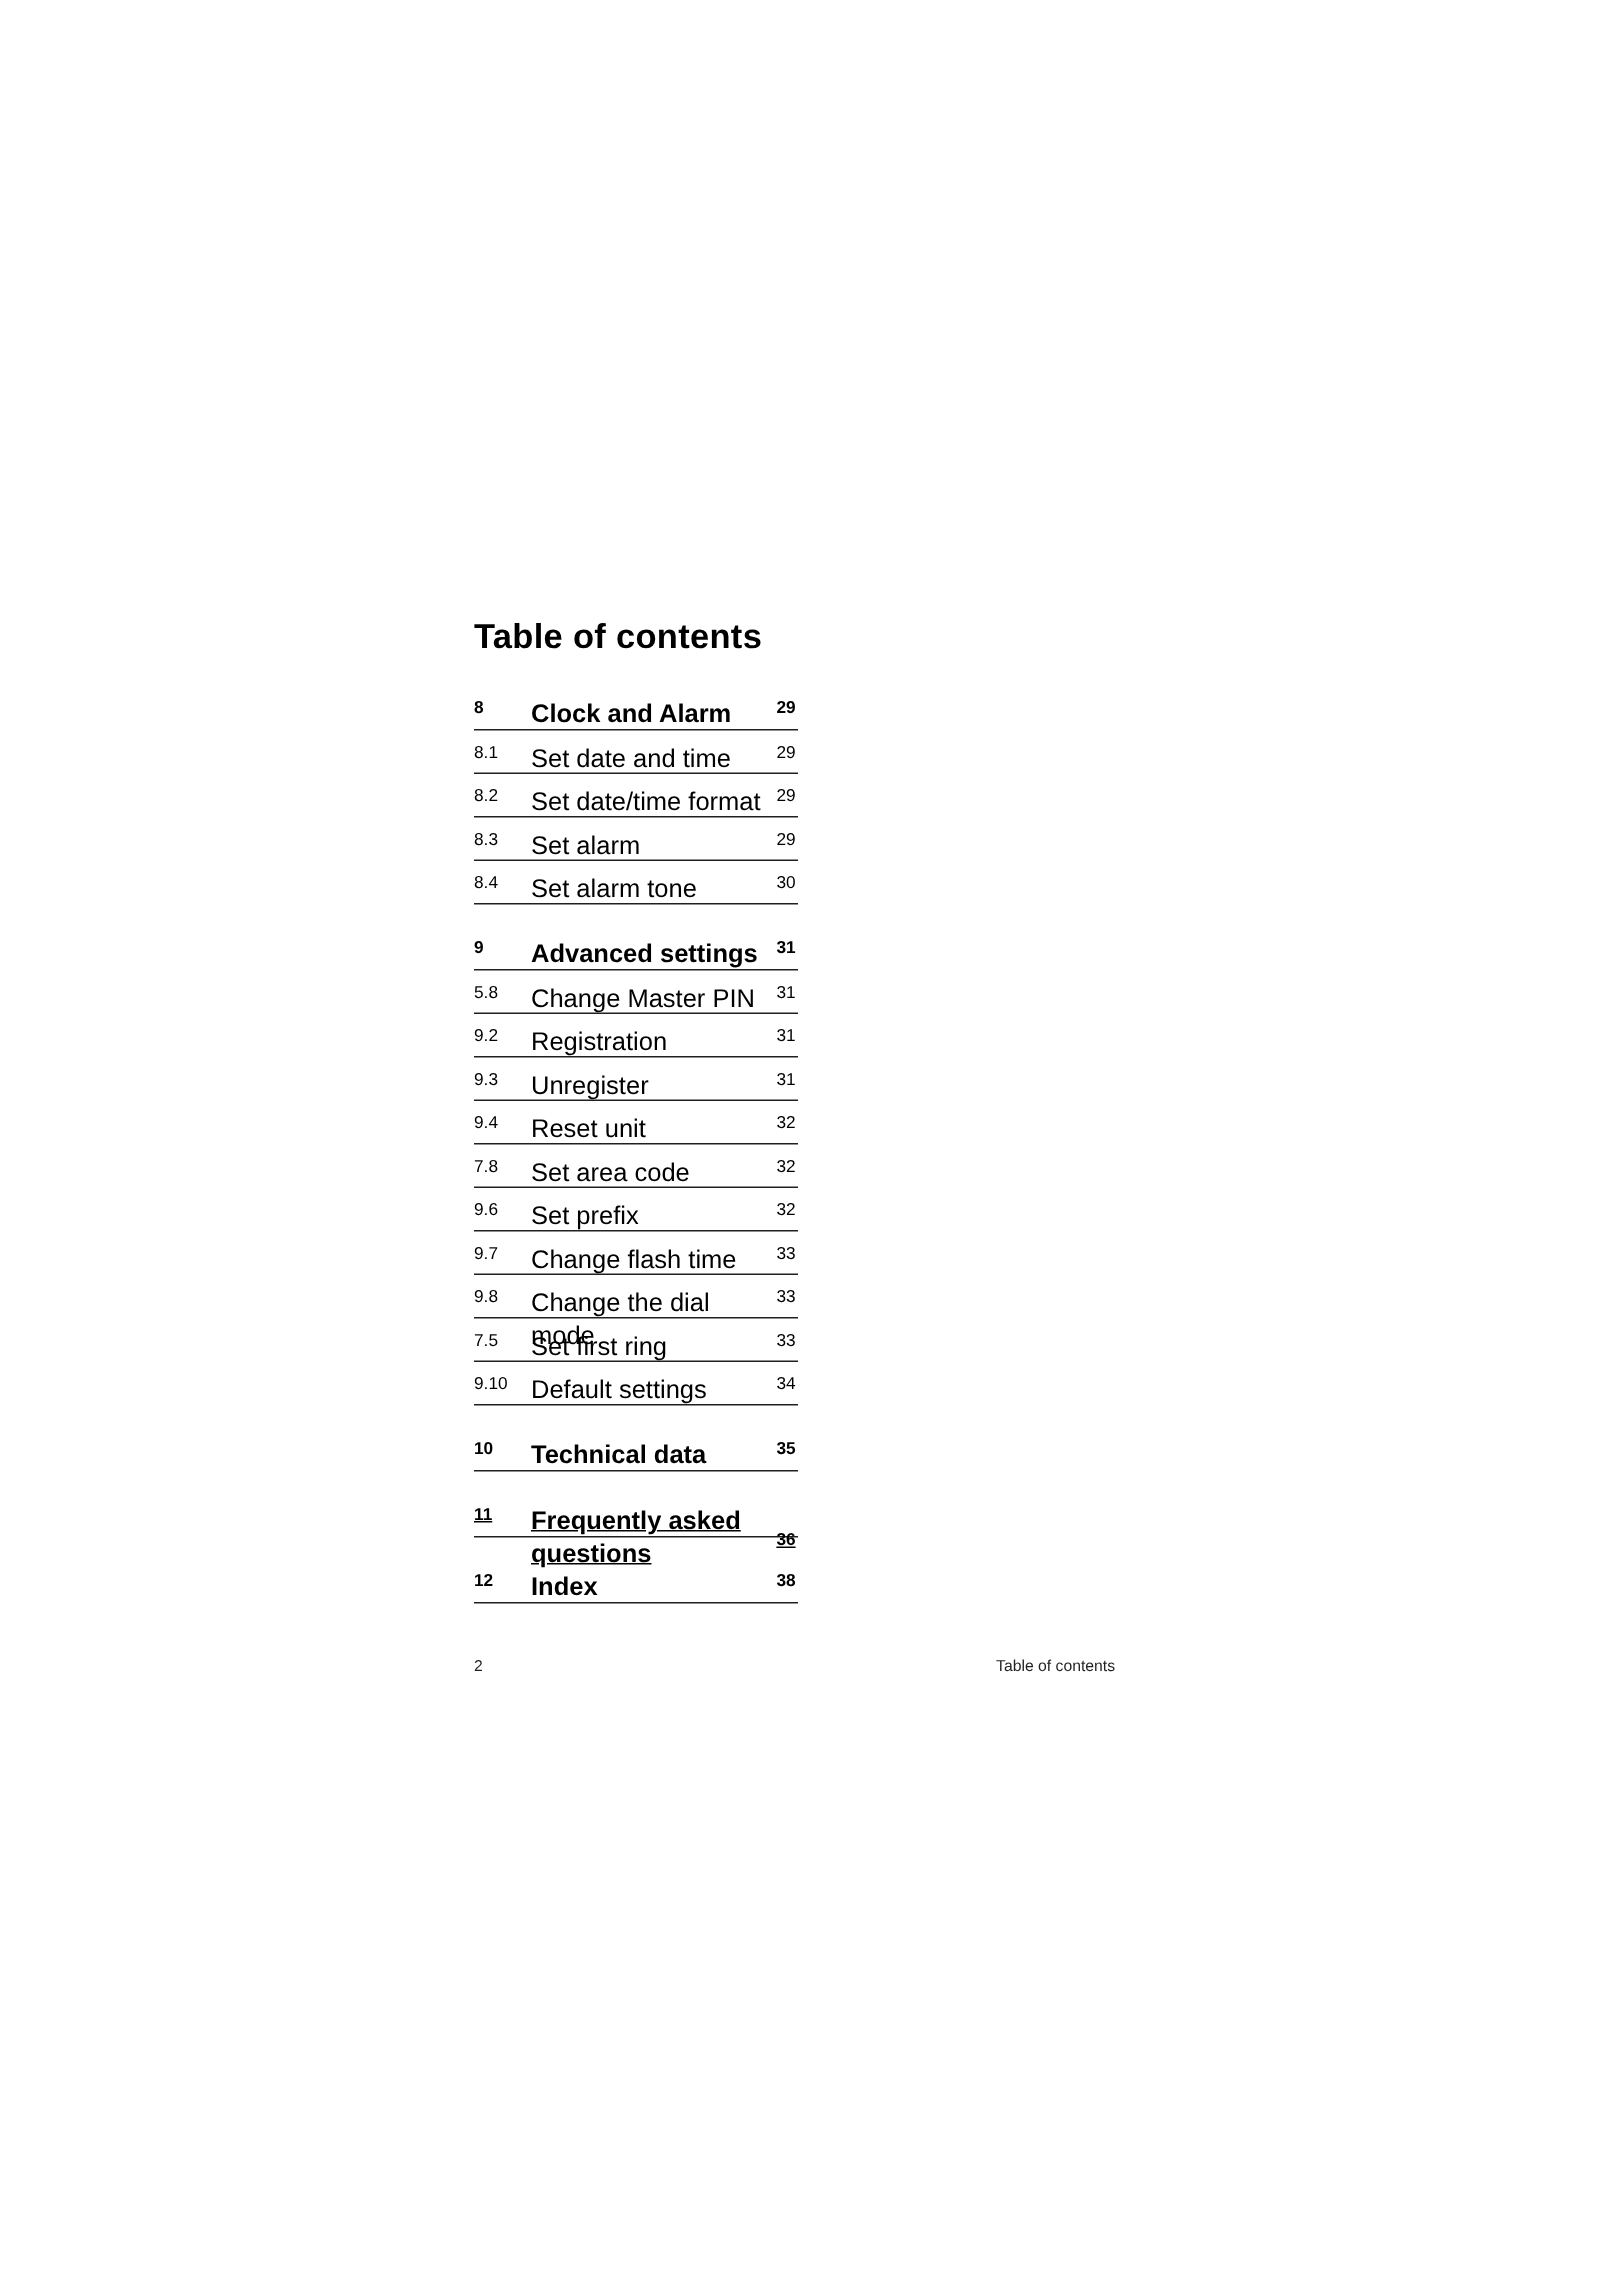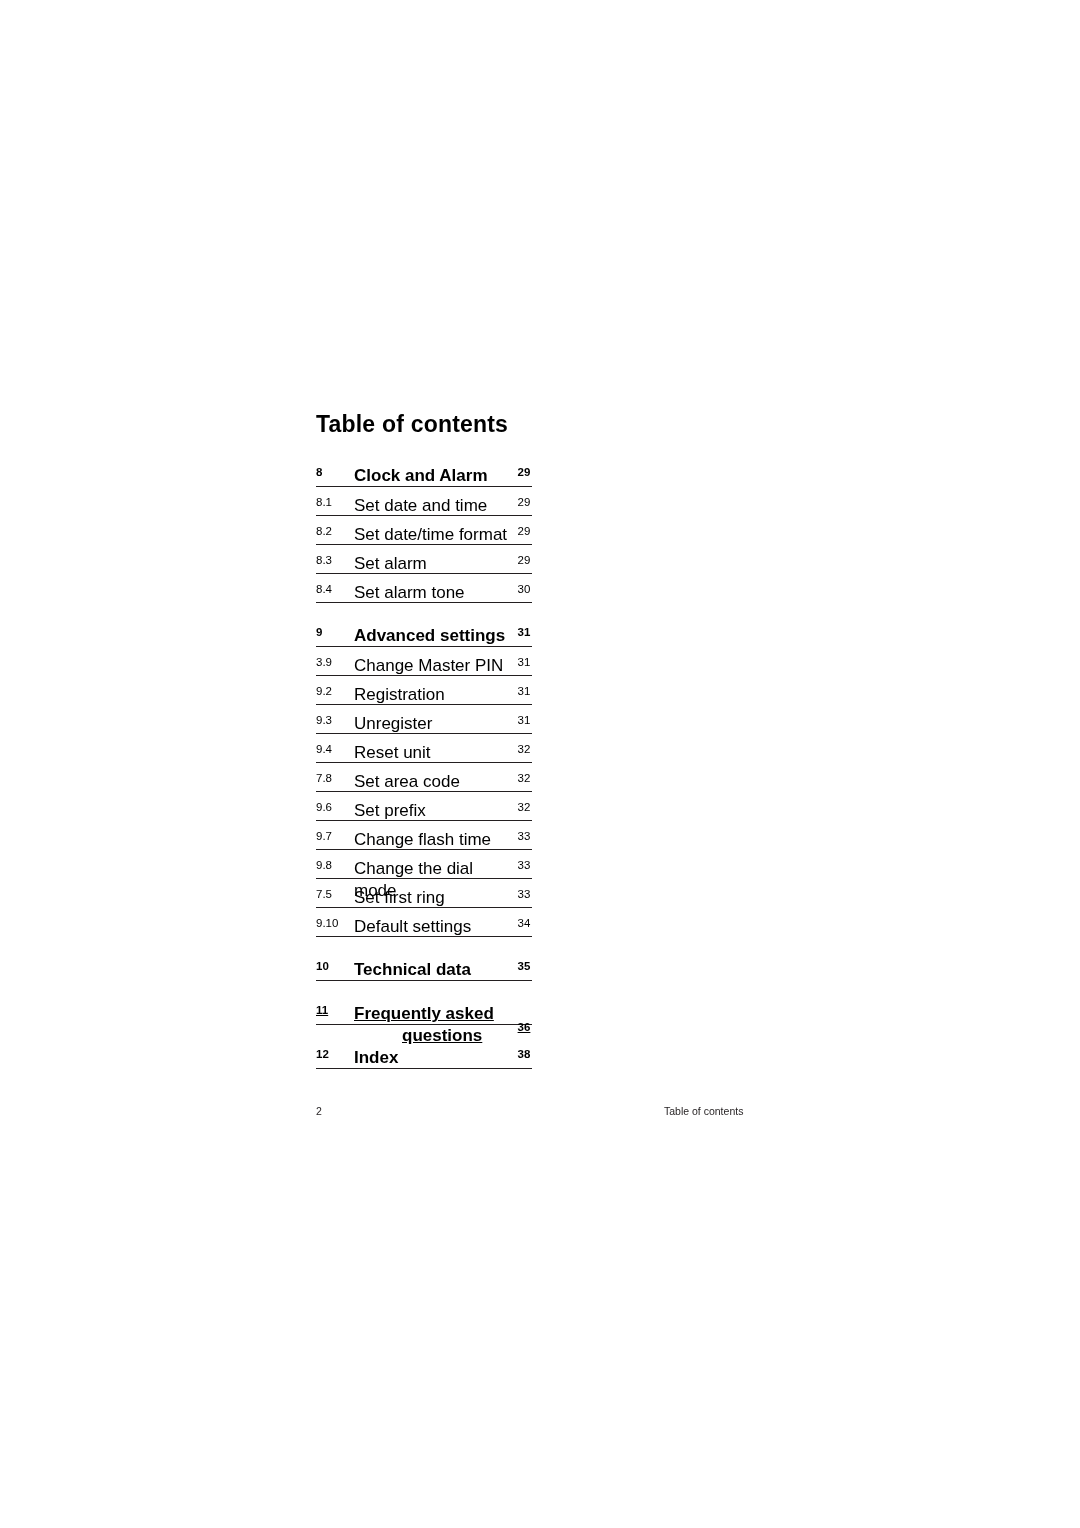--- a/index.html
+++ b/index.html
@@ -100,21 +100,20 @@
   }
   .footer .folio {
     width: 348px;
     flex: 0 0 348px;
   }
   .footer .footer-label {
     flex: 1 1 auto;
   }
   .label-line2 {
     display: block;
-    margin-left: 48px;
   }
 </style>
 </head>
 <body>
 
 <div class="page">
 
   <div class="toc-block">
     <h1 class="toc-title">Table of contents</h1>
     <div class="toc-list" id="toc-list">
@@ -143,21 +142,21 @@
           <span class="label">Set alarm tone</span>
           <span class="page-no">30</span>
         </div>
         <div class="gap"></div>
         <div class="toc-row chapter">
           <span class="num">9</span>
           <span class="label">Advanced settings</span>
           <span class="page-no">31</span>
         </div>
         <div class="toc-row">
-          <span class="num">3.9</span>
+          <span class="num">5.8</span>
           <span class="label">Change Master PIN</span>
           <span class="page-no">31</span>
         </div>
         <div class="toc-row">
           <span class="num">9.2</span>
           <span class="label">Registration</span>
           <span class="page-no">31</span>
         </div>
         <div class="toc-row">
           <span class="num">9.3</span>

